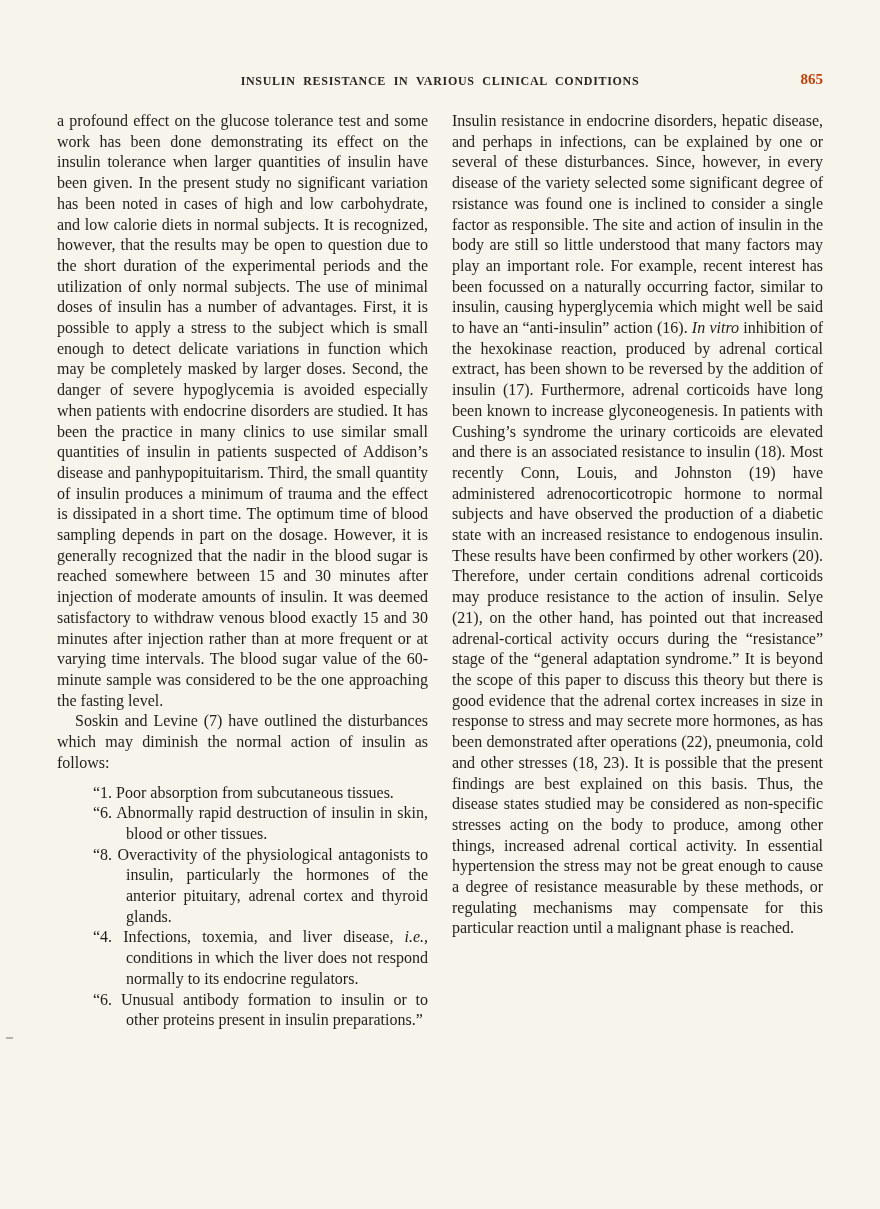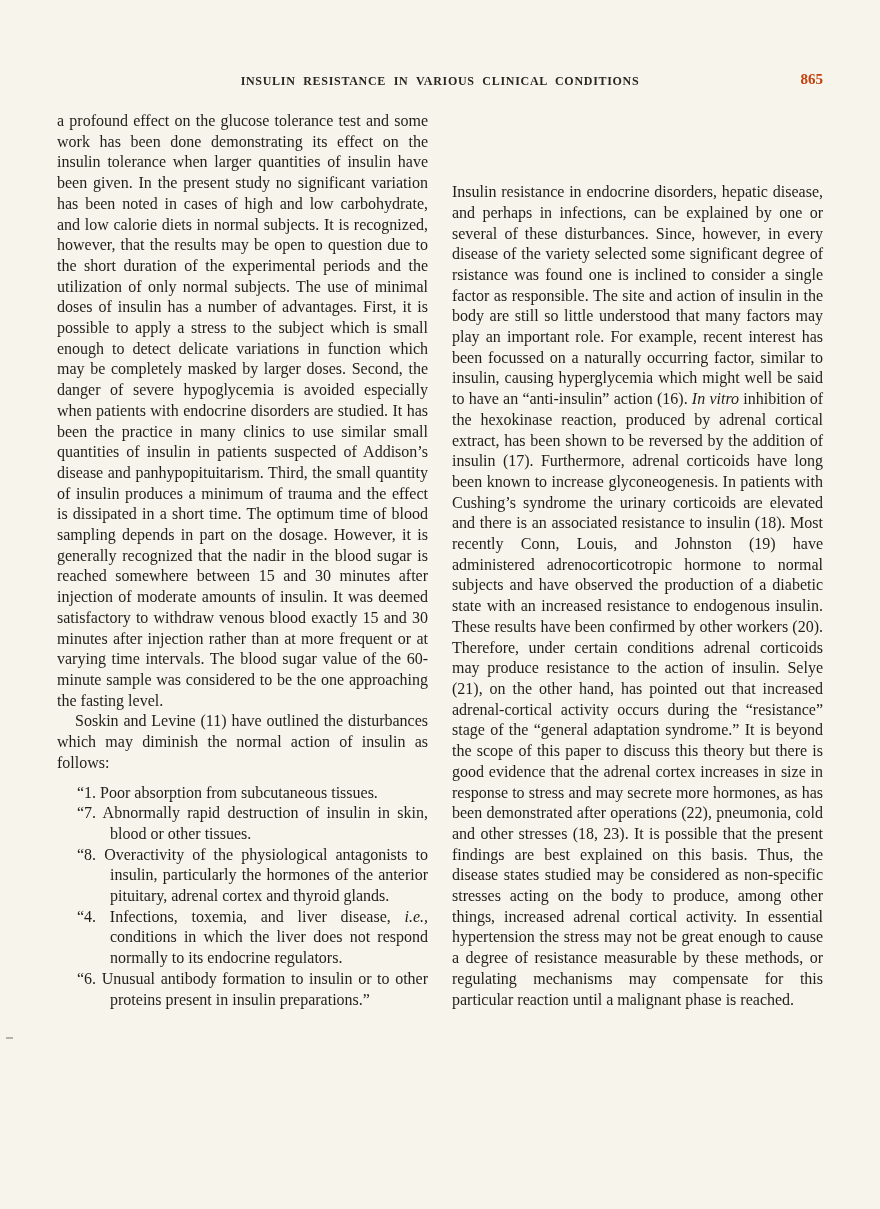--- a/index.html
+++ b/index.html
@@ -43,37 +43,36 @@
     font-weight: 700;
     color: #c2410c;
   }
   .columns {
     position: absolute;
     top: 111px;
     left: 57px;
     width: 766px;
     display: flex;
     gap: 24px;
-    align-items: flex-end;
   }
   .col {
     width: 371px;
   }
   .para {
     margin: 0;
     text-align: justify;
     font-size: 16px;
     line-height: 20.7px;
   }
   .para.indent {
     text-indent: 18px;
   }
   .list {
     margin-top: 9px;
-    margin-left: 20px;
+    margin-left: 36px;
   }
   .list-item {
     margin: 0;
     text-align: justify;
     font-size: 16px;
     line-height: 20.7px;
     padding-left: 33px;
     text-indent: -33px;
   }
   .it {
@@ -96,24 +95,24 @@
 
   <div class="header">
     <div class="running-title">INSULIN RESISTANCE IN VARIOUS CLINICAL CONDITIONS</div>
     <div class="page-number">865</div>
   </div>
 
   <div class="columns">
 
     <div class="col">
       <p class="para">a profound effect on the glucose tolerance test and some work has been done demonstrating its effect on the insulin tolerance when larger quantities of insulin have been given.  In the present study no significant variation has been noted in cases of high and low carbohydrate, and low calorie diets in normal subjects.  It is recognized, however, that the results may be open to question due to the short duration of the experimental periods and the utilization of only normal subjects.  The use of minimal doses of insulin has a number of advantages.  First, it is possible to apply a stress to the subject which is small enough to detect delicate variations in function which may be completely masked by larger doses.  Second, the danger of severe hypoglycemia is avoided especially when patients with endocrine disorders are studied.  It has been the practice in many clinics to use similar small quantities of insulin in patients suspected of Addison’s disease and panhypopituitarism. Third, the small quantity of insulin produces a minimum of trauma and the effect is dissipated in a short time.  The optimum time of blood sampling depends in part on the dosage.  However, it is generally recognized that the nadir in the blood sugar is reached somewhere between 15 and 30 minutes after injection of moderate amounts of insulin.  It was deemed satisfactory to withdraw venous blood exactly 15 and 30 minutes after injection rather than at more frequent or at varying time intervals.  The blood sugar value of the 60-minute sample was considered to be the one approaching the fasting level.</p>
-      <p class="para indent">Soskin and Levine (11) have outlined the disturbances which may diminish the normal action of insulin as follows:</p>
+      <p class="para indent">Soskin and Levine (7) have outlined the disturbances which may diminish the normal action of insulin as follows:</p>
       <div class="list">
         <p class="list-item"><span>“1. Poor absorption from subcutaneous tissues.</span></p>
-        <p class="list-item"><span>“7. Abnormally rapid destruction of insulin in skin, blood or other tissues.</span></p>
+        <p class="list-item"><span>“6. Abnormally rapid destruction of insulin in skin, blood or other tissues.</span></p>
         <p class="list-item"><span>“8. Overactivity of the physiological antagonists to insulin, particularly the hormones of the anterior pituitary, adrenal cortex and thyroid glands.</span></p>
         <p class="list-item"><span>“4. Infections, toxemia, and liver disease, </span><span class="it">i.e.,</span><span> conditions in which the liver does not respond normally to its endocrine regulators.</span></p>
         <p class="list-item"><span>“6. Unusual antibody formation to insulin or to other proteins present in insulin preparations.”</span></p>
       </div>
     </div>
 
     <div class="col">
       <p class="para"><span>Insulin resistance in endocrine disorders, hepatic disease, and perhaps in infections, can be explained by one or several of these disturbances. Since, however, in every disease of the variety selected some significant degree of rsistance was found one is inclined to consider a single factor as responsible.  The site and action of insulin in the body are still so little understood that many factors may play an important role.  For example, recent interest has been focussed on a naturally occurring factor, similar to insulin, causing hyperglycemia which might well be said to have an “anti-insulin” action (16).  </span><span class="it">In vitro</span><span> inhibition of the hexokinase reaction, produced by adrenal cortical extract, has been shown to be reversed by the addition of insulin (17).  Furthermore, adrenal corticoids have long been known to increase glyconeogenesis.  In patients with Cushing’s syndrome the urinary corticoids are elevated and there is an associated resistance to insulin (18).  Most recently Conn, Louis, and Johnston (19) have administered adrenocorticotropic hormone to normal subjects and have observed the production of a diabetic state with an increased resistance to endogenous insulin.  These results have been confirmed by other workers (20).  Therefore, under certain conditions adrenal corticoids may produce resistance to the action of insulin.  Selye (21), on the other hand, has pointed out that increased adrenal-cortical activity occurs during the “resistance” stage of the “general adaptation syndrome.”  It is beyond the scope of this paper to discuss this theory but there is good evidence that the adrenal cortex increases in size in response to stress and may secrete more hormones, as has been demonstrated after operations (22), pneumonia, cold and other stresses (18, 23).  It is possible that the present findings are best explained on this basis.  Thus, the disease states studied may be considered as non-specific stresses acting on the body to produce, among other things, increased adrenal cortical activity. In essential hypertension the stress may not be great enough to cause a degree of resistance measurable by these methods, or regulating mechanisms may compensate for this particular reaction until a malignant phase is reached.</span></p>
     </div>
 

